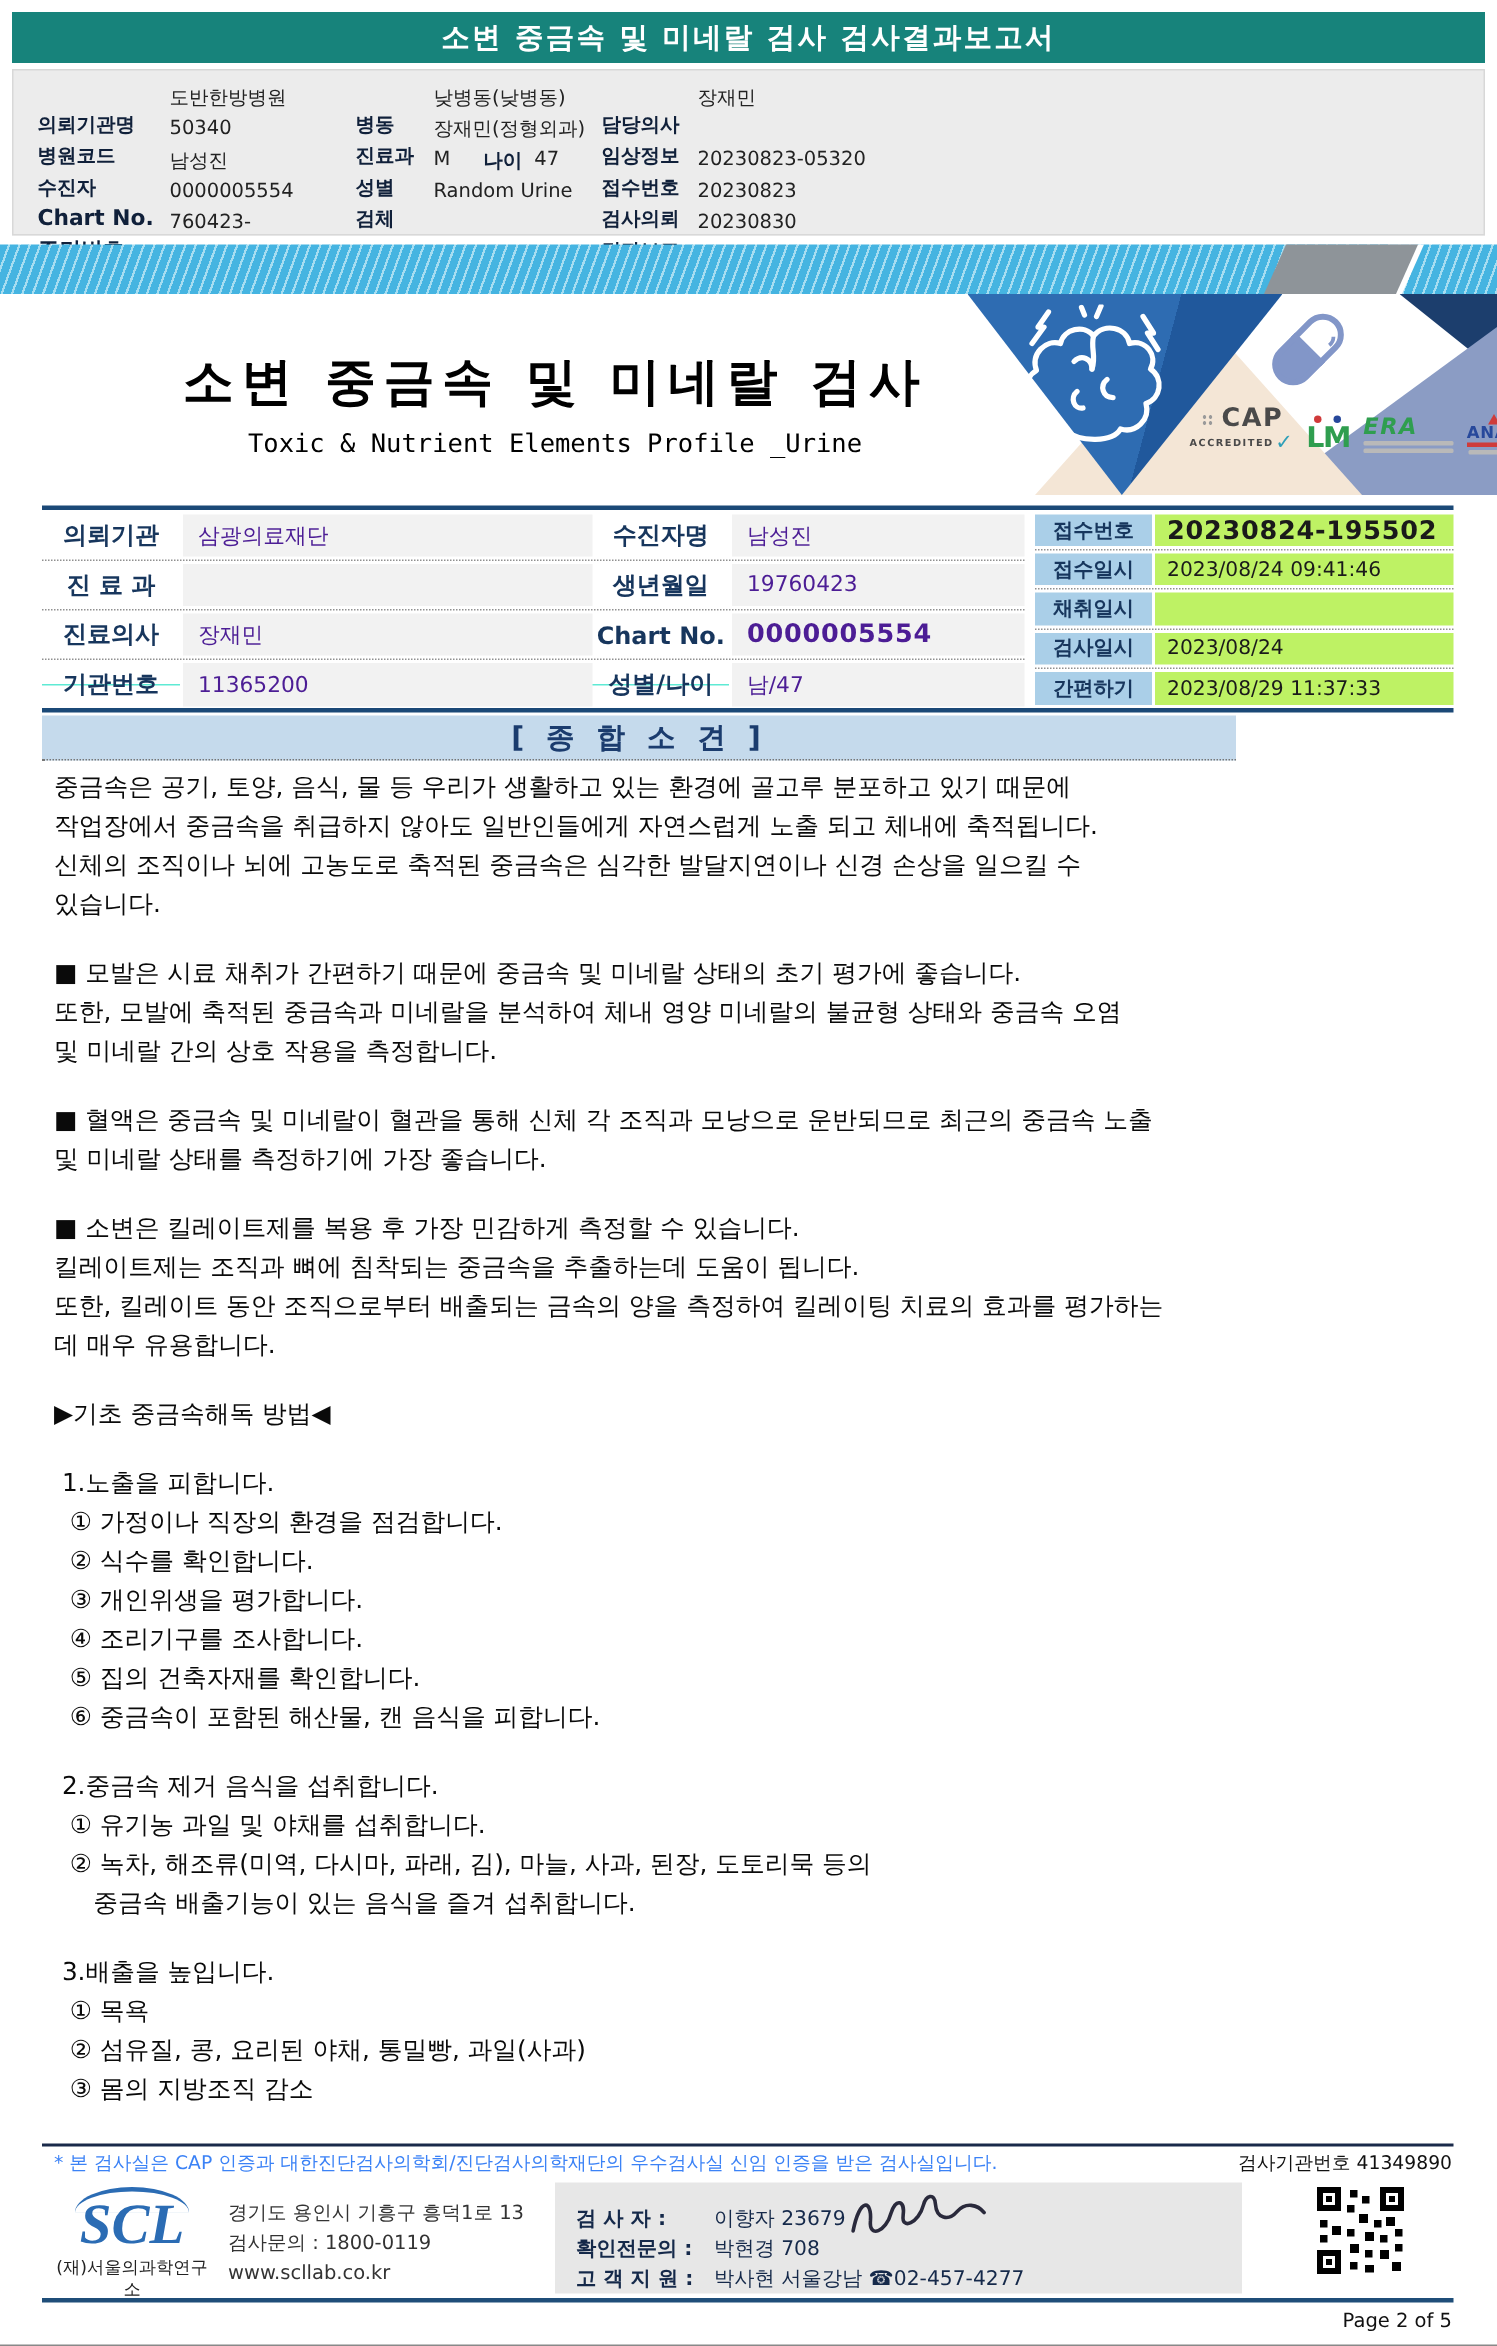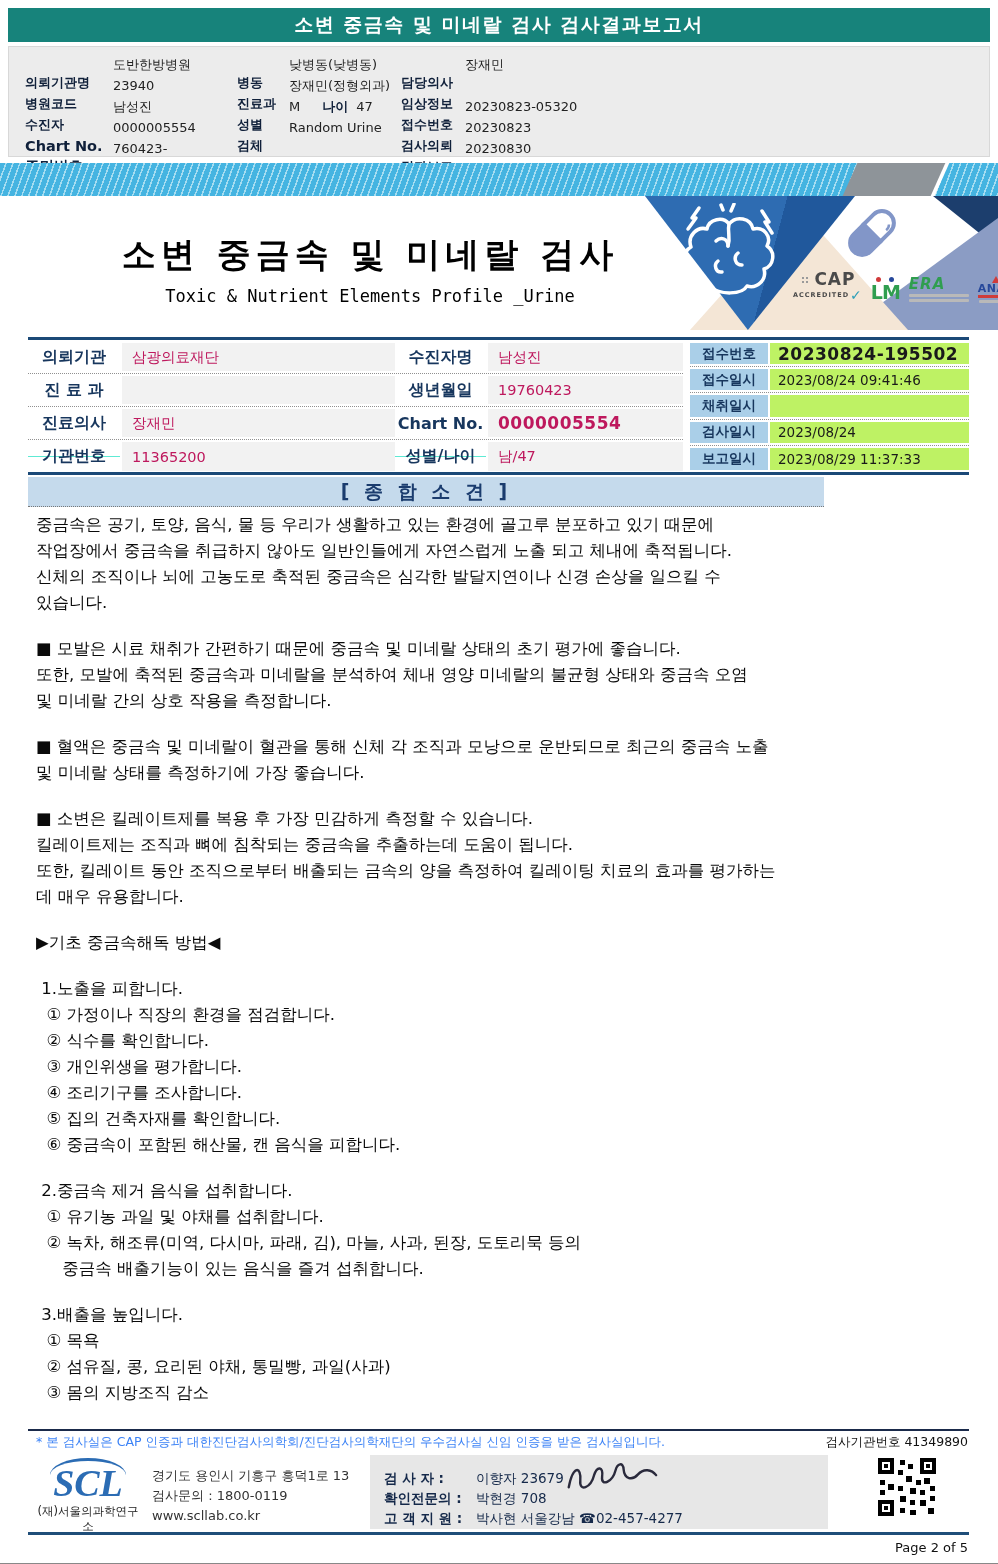--- a/index.html
+++ b/index.html
@@ -67,21 +67,21 @@
   .sub-title{font-family:"DejaVu Sans Mono","Liberation Mono",monospace;font-size:17px;color:#000;margin-top:8px;}
   
   .ptable{position:absolute;left:28px;top:337px;width:941px;height:138px;border-top:3px solid #1b4977;
           border-bottom:3px solid #1b4977;box-sizing:border-box;background:#fff;}
   .pleft{position:absolute;left:0;top:1px;width:655px;}
   .prow{display:flex;height:33px;border-bottom:1px dotted #909090;box-sizing:border-box;}
   .prow:last-child{border-bottom:none;}
   .plab{background:#5eead4;color:#17365d;font-weight:bold;font-size:16px;display:flex;align-items:center;
         justify-content:center;margin:16px 0;box-sizing:border-box;}
   .pval{background:#f2f2f2;font-size:14.5px;display:flex;align-items:center;padding-left:10px;
-        margin:2px 0 2px 2px;box-sizing:border-box;color:#be185d;}
+        margin:2px 0 2px 2px;box-sizing:border-box;color:#4c1d95;}
   .w-lab1{width:92px;} .w-val1{width:273px;} .w-lab2{width:91px;} .w-val2{flex:1;}
   .pright{position:absolute;left:662px;top:1px;width:279px;}
   .prrow{display:flex;height:26.2px;border-bottom:1px dotted #909090;box-sizing:border-box;}
   .prrow:last-child{border-bottom:none;}
   .prlab{width:78px;background:#aacfe8;color:#17365d;font-weight:bold;font-size:13.5px;display:flex;
          align-items:center;justify-content:center;margin:2px 0;}
   .prval{flex:1;background:#bef264;font-size:13.5px;display:flex;align-items:center;padding-left:8px;
          margin:2px 0 2px 2px;color:#1a1a1a;}
   .bigval{font-size:17px !important;font-weight:bold;letter-spacing:.5px;}
   
@@ -120,21 +120,21 @@
   </div>
 
   <div class="idpanel">
     <div class="idcol c1">
       <div class="idrow">
           <span class="idlab">의뢰기관명</span>
           <span class="idval">도반한방병원</span>
         </div>
       <div class="idrow">
           <span class="idlab">병원코드</span>
-          <span class="idval">23940</span>
+          <span class="idval">50340</span>
         </div>
       <div class="idrow">
           <span class="idlab">수진자</span>
           <span class="idval">남성진</span>
         </div>
       <div class="idrow">
           <span class="idlab lab-big">Chart No.</span>
           <span class="idval">0000005554</span>
         </div>
       <div class="idrow">
@@ -290,21 +290,21 @@
       </div>
       <div class="prrow">
         <span class="prlab">채취일시</span>
         <span class="prval"></span>
       </div>
       <div class="prrow">
         <span class="prlab">검사일시</span>
         <span class="prval">2023/08/24</span>
       </div>
       <div class="prrow">
-        <span class="prlab">보고일시</span>
+        <span class="prlab">간편하기</span>
         <span class="prval">2023/08/29 11:37:33</span>
       </div>
     </div>
   </div>
 
   <div class="sumbar">[ 종 합 소 견 ]</div>
 
   <div class="bodytext">
     <div class="para">중금속은 공기, 토양, 음식, 물 등 우리가 생활하고 있는 환경에 골고루 분포하고 있기 때문에
 작업장에서 중금속을 취급하지 않아도 일반인들에게 자연스럽게 노출 되고 체내에 축적됩니다.

